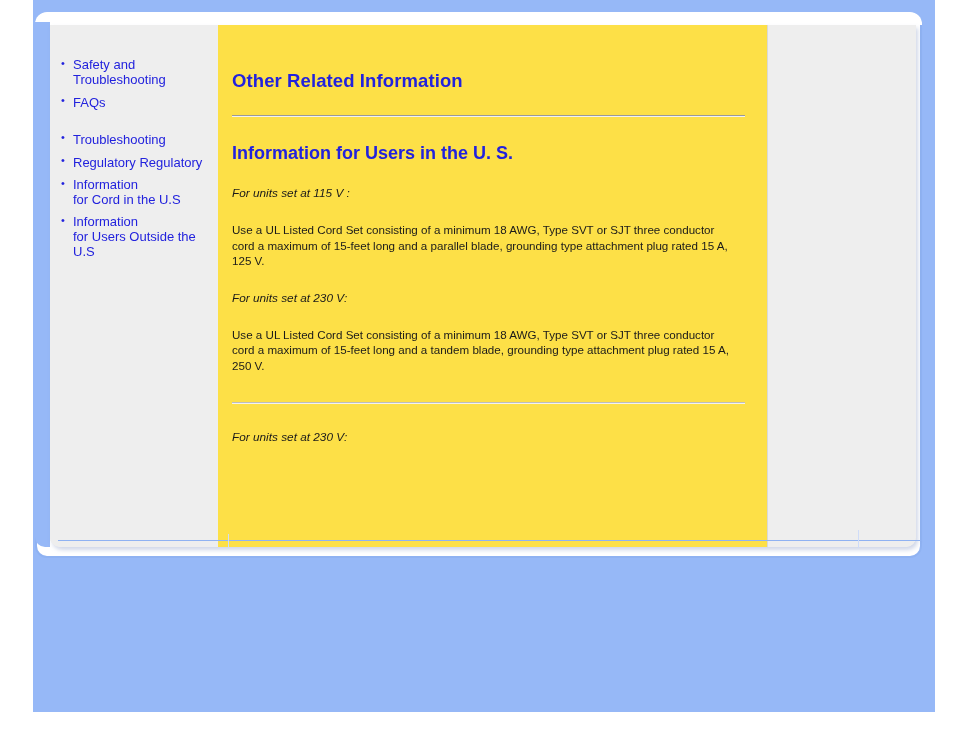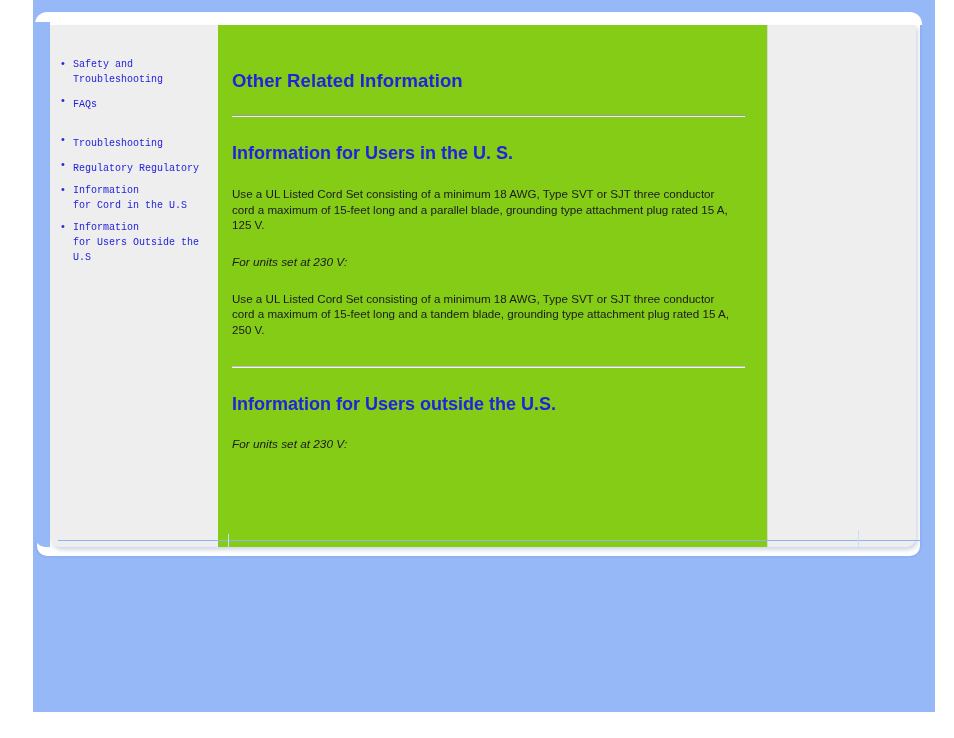--- a/index.html
+++ b/index.html
@@ -104,37 +104,36 @@
     content: "\2022";
     position: absolute;
     left: 1px;
     top: -1px;
     color: #2222dd;
     font-size: 11px;
     line-height: 15px;
   }
   .nav-link {
     color: #2222dd;
-    font-size: 10px;
+    font-size: 13px;
     text-decoration: none;
     display: inline-block;
-    font-family: Liberation Mono, monospace;
   }
   .nav-link .line2 {
     display: block;
   }
 
   
   #content {
     position: absolute;
     left: 168px;
     top: 0px;
     width: 550px;
     height: 522px;
-    background: #84cc16;
+    background: #fde047;
     border-right: 1px solid #d8d8d8;
     box-sizing: border-box;
     padding: 0 22px 0 14px;
   }
 
   #content-inner {
     padding-top: 45px;
   }
 
   .page-title {
@@ -282,29 +281,29 @@
 
   <main id="content">
     <div id="content-inner">
 
       <h1 class="page-title">Other Related Information</h1>
 
       <hr class="rule">
 
       <section>
         <h2 class="section-heading">Information for Users in the U. S.</h2>
+        <p class="sub-italic">For units set at 115 V :</p>
         <p class="body-text">Use a UL Listed Cord Set consisting of a minimum 18 AWG, Type SVT or SJT three conductor cord a maximum of 15-feet long and a parallel blade, grounding type attachment plug rated 15 A, 125 V.</p>
         <p class="sub-italic">For units set at 230 V:</p>
         <p class="body-text">Use a UL Listed Cord Set consisting of a minimum 18 AWG, Type SVT or SJT three conductor cord a maximum of 15-feet long and a tandem blade, grounding type attachment plug rated 15 A, 250 V.</p>
       </section>
 
       <hr class="rule second">
 
       <section>
-        <h2 class="section-heading">Information for Users outside the U.S.</h2>
         <p class="sub-italic">For units set at 230 V:</p>
       </section>
 
     </div>
   </main>
 
   <div id="right-gutter"></div>
 
 </div>
 

